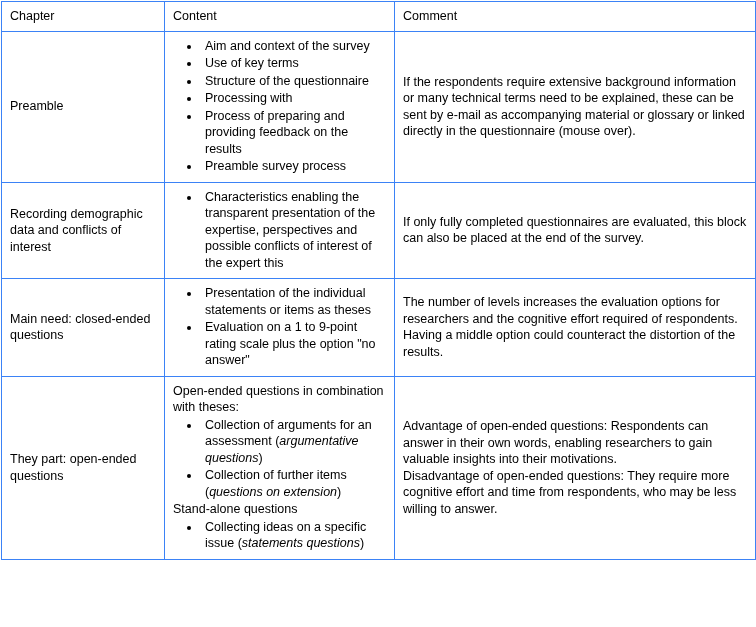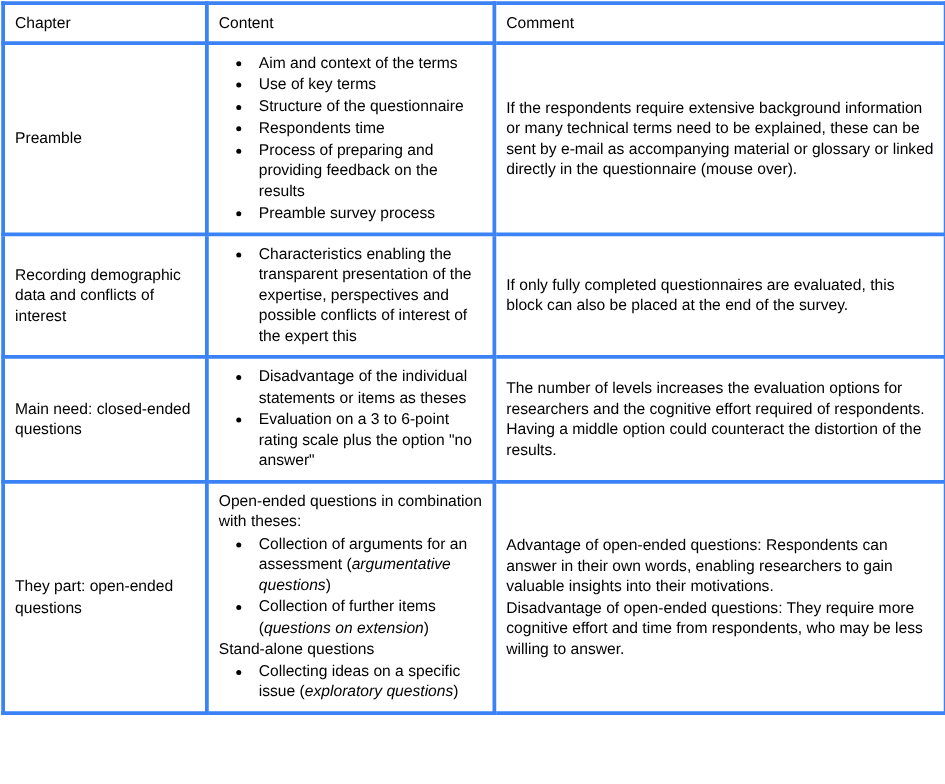--- a/index.html
+++ b/index.html
@@ -20,21 +20,21 @@
     overflow: hidden;
   }
   table.survey-table {
     border-collapse: collapse;
     width: 754px;
     margin: 1px 0 0 1px;
     table-layout: fixed;
   }
   table.survey-table td,
   table.survey-table th {
-    border: 3px solid #3b82f6;
+    border: 1px solid #3b82f6;
     vertical-align: middle;
     padding: 6px 8px 6px 8px;
     font-size: 12.5px;
     line-height: 1.32;
     font-weight: normal;
     text-align: left;
   }
   col.c-chapter { width: 163px; }
   col.c-content { width: 230px; }
   col.c-comment { width: 361px; }
@@ -99,24 +99,24 @@
         <td class="header-cell">Content</td>
         <td class="header-cell comment-cell">Comment</td>
       </tr>
     </thead>
     <tbody>
 
       <tr>
         <td class="chapter-cell">Preamble</td>
         <td class="content-cell">
           <ul class="bullets">
-            <li>Aim and context of the terms</li>
+            <li>Aim and context of the survey</li>
             <li>Use of key terms</li>
             <li>Structure of the questionnaire</li>
-            <li>Respondents time</li>
+            <li>Processing with</li>
             <li>Process of preparing and providing feedback on the results</li>
             <li>Preamble survey process</li>
           </ul>
         </td>
         <td class="comment-cell">
           <p class="comment-line">If the respondents require extensive background information or many technical terms need to be explained, these can be sent by e-mail as accompanying material or glossary or linked directly in the questionnaire (mouse over).</p>
         </td>
       </tr>
 
       <tr>
@@ -128,41 +128,41 @@
         </td>
         <td class="comment-cell">
           <p class="comment-line">If only fully completed questionnaires are evaluated, this block can also be placed at the end of the survey.</p>
         </td>
       </tr>
 
       <tr>
         <td class="chapter-cell">Main need: closed-ended questions</td>
         <td class="content-cell">
           <ul class="bullets">
-            <li>Disadvantage of the individual statements or items as theses</li>
-            <li>Evaluation on a 3 to 6-point rating scale plus the option "no answer"</li>
+            <li>Presentation of the individual statements or items as theses</li>
+            <li>Evaluation on a 1 to 9-point rating scale plus the option "no answer"</li>
           </ul>
         </td>
         <td class="comment-cell">
           <p class="comment-line">The number of levels increases the evaluation options for researchers and the cognitive effort required of respondents.</p>
           <p class="comment-line">Having a middle option could counteract the distortion of the results.</p>
         </td>
       </tr>
 
       <tr>
         <td class="chapter-cell">They part: open-ended questions</td>
         <td class="content-cell">
           <p class="plain-line">Open-ended questions in combination with theses:</p>
           <ul class="bullets">
             <li><span>Collection of arguments for an assessment (<em>argumentative questions</em>)</span></li>
             <li><span>Collection of further items (<em>questions on extension</em>)</span></li>
           </ul>
           <p class="plain-line">Stand-alone questions</p>
           <ul class="bullets">
-            <li><span>Collecting ideas on a specific issue (<em>exploratory questions</em>)</span></li>
+            <li><span>Collecting ideas on a specific issue (<em>statements questions</em>)</span></li>
           </ul>
         </td>
         <td class="comment-cell">
           <p class="comment-line">Advantage of open-ended questions: Respondents can answer in their own words, enabling researchers to gain valuable insights into their motivations.</p>
           <p class="comment-line">Disadvantage of open-ended questions: They require more cognitive effort and time from respondents, who may be less willing to answer.</p>
         </td>
       </tr>
     </tbody>
   </table>
 </div>

